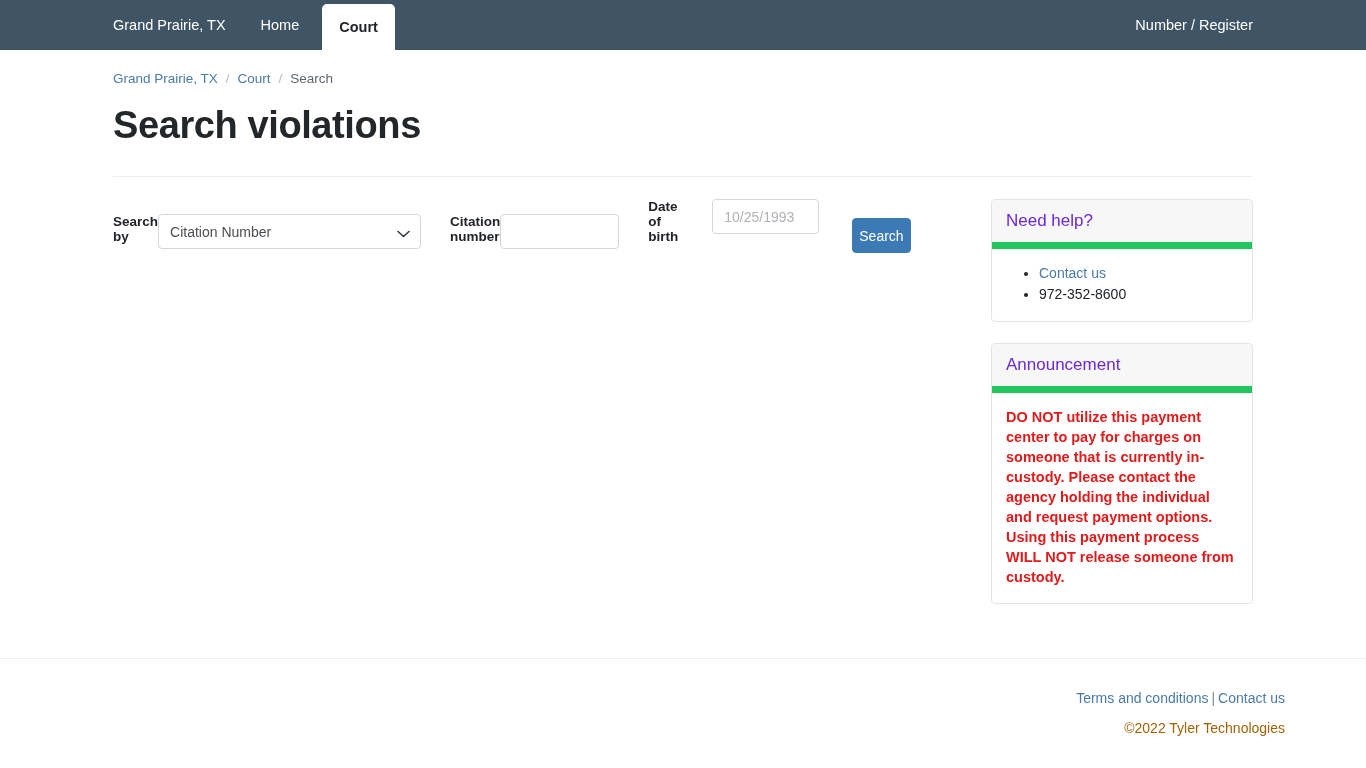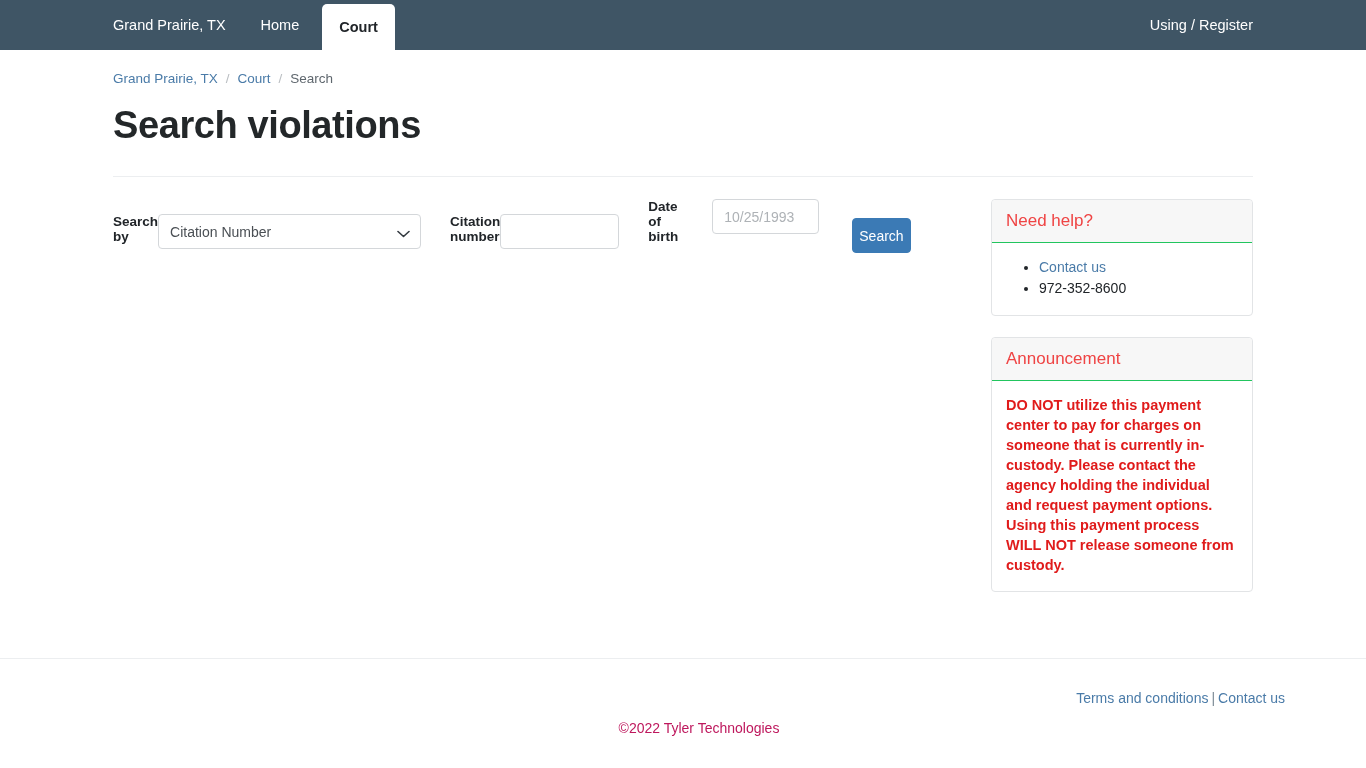--- a/index.html
+++ b/index.html
@@ -167,24 +167,24 @@
 
   
   .card {
     border: 1px solid #e2e4e6;
     border-radius: 4px;
     background: #ffffff;
     margin-bottom: 21px;
   }
   .card-header {
     background: #f7f7f7;
-    border-bottom: 1px solid #22c55e;
+    border-bottom: 7px solid #22c55e;
     padding: 11px 14px;
     font-size: 17px;
-    color: #ef4444;
+    color: #6d28d9;
     border-radius: 4px 4px 0 0;
   }
   .card-body { padding: 14px 14px 16px 14px; }
   .help-list {
     margin: 0;
     padding-left: 33px;
     font-size: 14px;
     line-height: 20px;
     color: #212529;
   }
@@ -206,33 +206,33 @@
     top: 608px;
     border-top: 1px solid #eceef0;
     padding: 24px 81px 0 113px;
     text-align: right;
     font-size: 14px;
     color: #4a6f94;
     line-height: 30px;
   }
   .footer a { color: #4a7ba8; text-decoration: none; cursor: pointer; }
   .footer .pipe { color: #7a8894; margin: 0 3px; }
-  .footer .copy { color: #be185d; text-align: center; }
+  .footer .copy { color: #a16207; }
 </style>
 </head>
 <body>
 
 <nav class="navbar">
   <div class="nav-left">
     <a class="nav-link brand">Grand Prairie, TX</a>
     <a class="nav-link">Home</a>
     <a class="nav-tab-active">Court</a>
   </div>
   <div class="nav-right">
-    <a class="nav-link">Using / Register</a>
+    <a class="nav-link">Number / Register</a>
   </div>
 </nav>
 
 <div class="page">
 
   <div class="breadcrumb">
     <a>Grand Prairie, TX</a>
     <span class="sep">/</span>
     <a>Court</a>
     <span class="sep">/</span>

